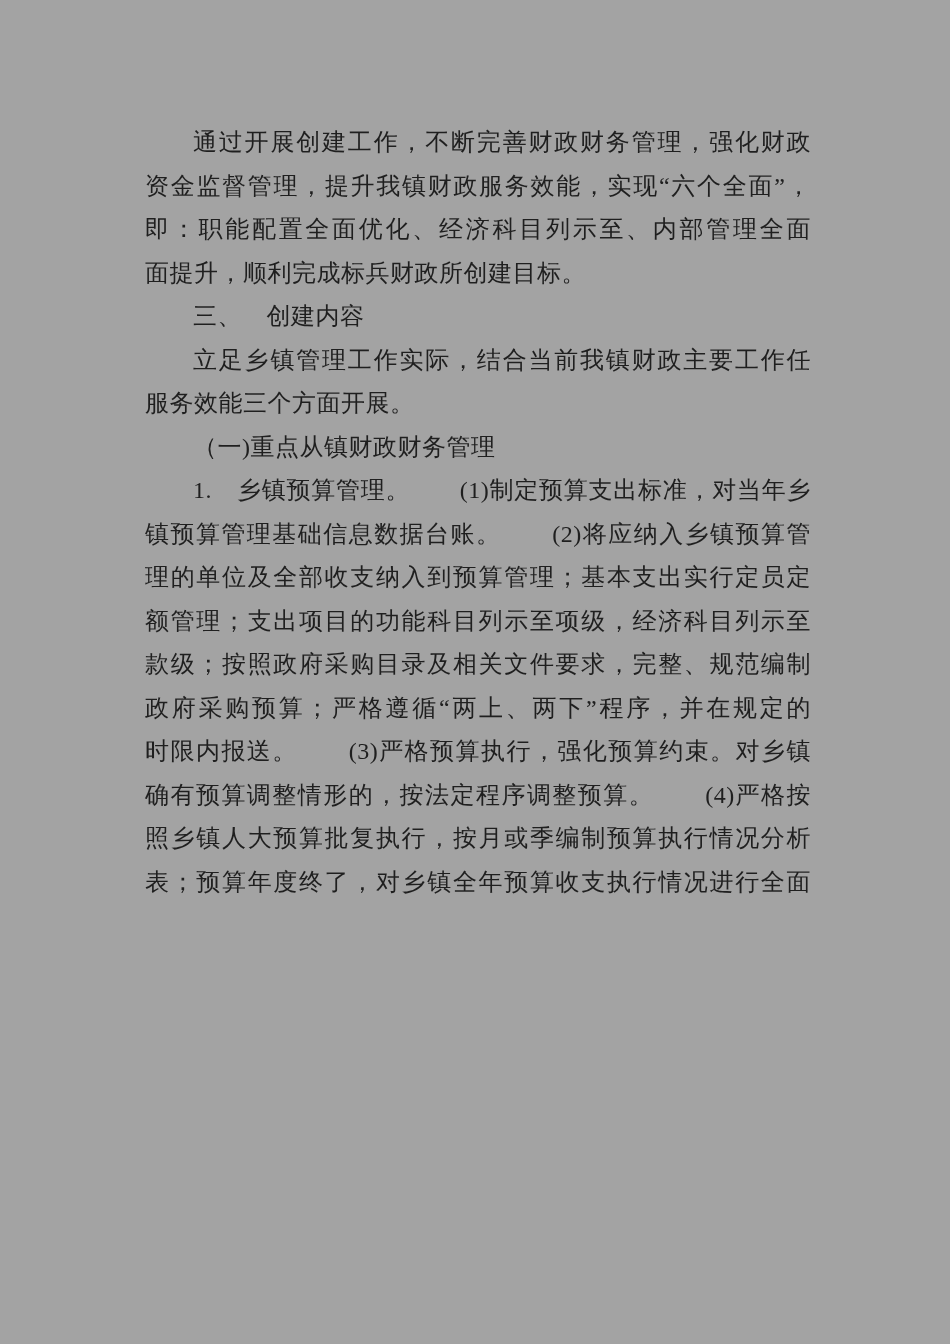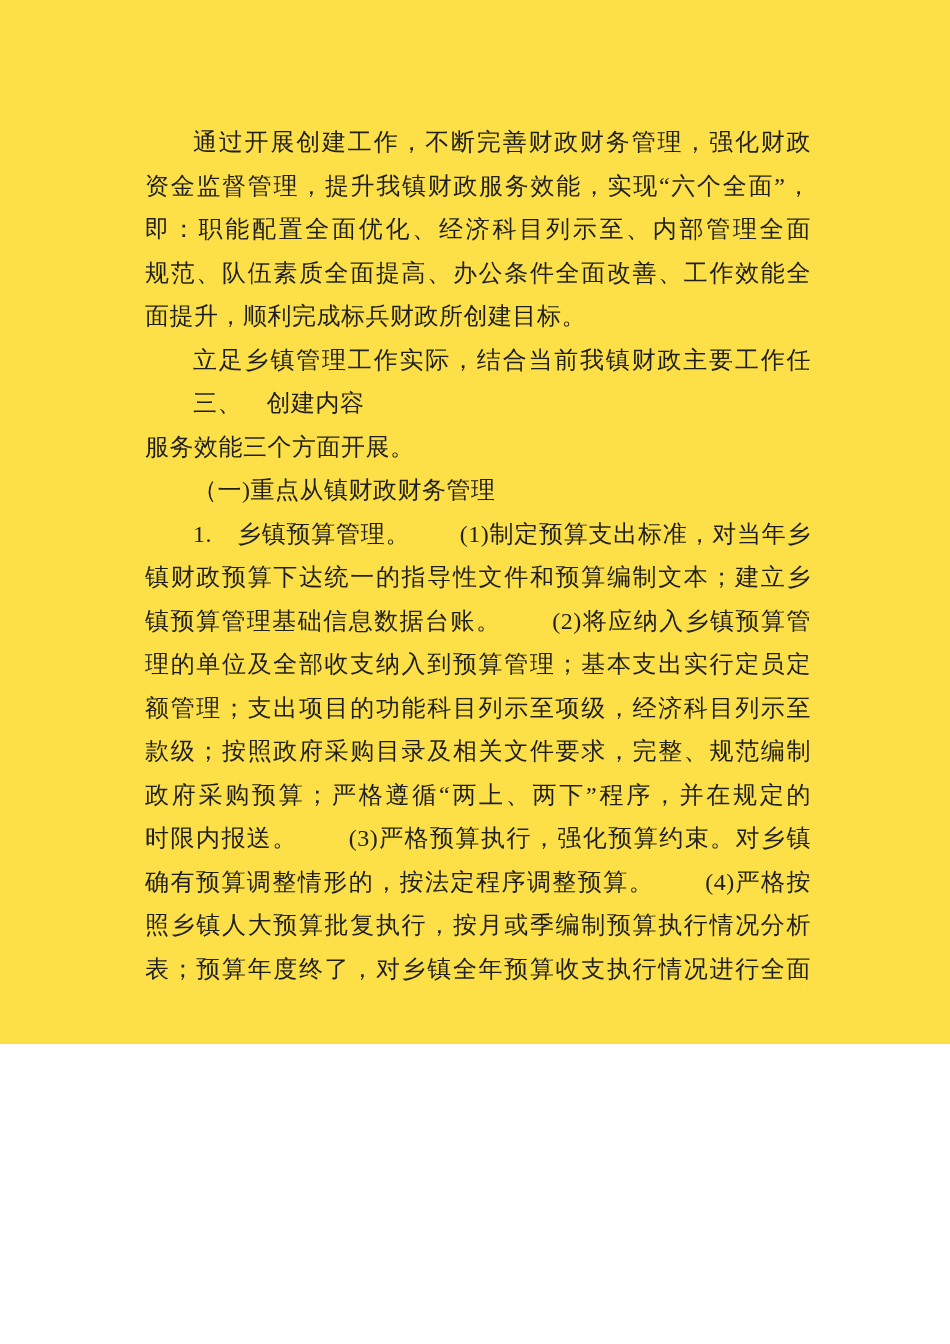--- a/index.html
+++ b/index.html
@@ -9,22 +9,22 @@
   }
   body {
     width: 950px;
     height: 1344px;
     overflow: hidden;
     font-family: "Liberation Serif", "DejaVu Serif", serif;
   }
   .page {
     position: relative;
     width: 950px;
-    height: 1044px;
-    background: #fde047;
+    height: 1344px;
+    background: #a3a3a3;
   }
   .textblock {
     position: absolute;
     left: 145px;
     top: 121px;
     width: 666px;
   }
   .ln {
     font-size: 24px;
     line-height: 43.5px;
@@ -43,28 +43,26 @@
   }
 </style>
 </head>
 <body>
 
 <div class="page">
   <div class="textblock">
     <div class="ln indent just">通过开展创建工作，不断完善财政财务管理，强化财政</div>
     <div class="ln just">资金监督管理，提升我镇财政服务效能，实现“六个全面”，</div>
     <div class="ln just">即：职能配置全面优化、经济科目列示至、内部管理全面</div>
-    <div class="ln just">规范、队伍素质全面提高、办公条件全面改善、工作效能全</div>
     <div class="ln">面提升，顺利完成标兵财政所创建目标。</div>
+    <div class="ln indent">三、　创建内容</div>
     <div class="ln indent just">立足乡镇管理工作实际，结合当前我镇财政主要工作任</div>
-    <div class="ln indent">三、　创建内容</div>
     <div class="ln">服务效能三个方面开展。</div>
     <div class="ln indent">（一)重点从镇财政财务管理</div>
     <div class="ln indent just">1.　乡镇预算管理。　　(1)制定预算支出标准，对当年乡</div>
-    <div class="ln just">镇财政预算下达统一的指导性文件和预算编制文本；建立乡</div>
     <div class="ln just">镇预算管理基础信息数据台账。　　(2)将应纳入乡镇预算管</div>
     <div class="ln just">理的单位及全部收支纳入到预算管理；基本支出实行定员定</div>
     <div class="ln just">额管理；支出项目的功能科目列示至项级，经济科目列示至</div>
     <div class="ln just">款级；按照政府采购目录及相关文件要求，完整、规范编制</div>
     <div class="ln just">政府采购预算；严格遵循“两上、两下”程序，并在规定的</div>
     <div class="ln just">时限内报送。　　(3)严格预算执行，强化预算约束。对乡镇</div>
     <div class="ln just">确有预算调整情形的，按法定程序调整预算。　　(4)严格按</div>
     <div class="ln just">照乡镇人大预算批复执行，按月或季编制预算执行情况分析</div>
     <div class="ln just">表；预算年度终了，对乡镇全年预算收支执行情况进行全面</div>
   </div>

